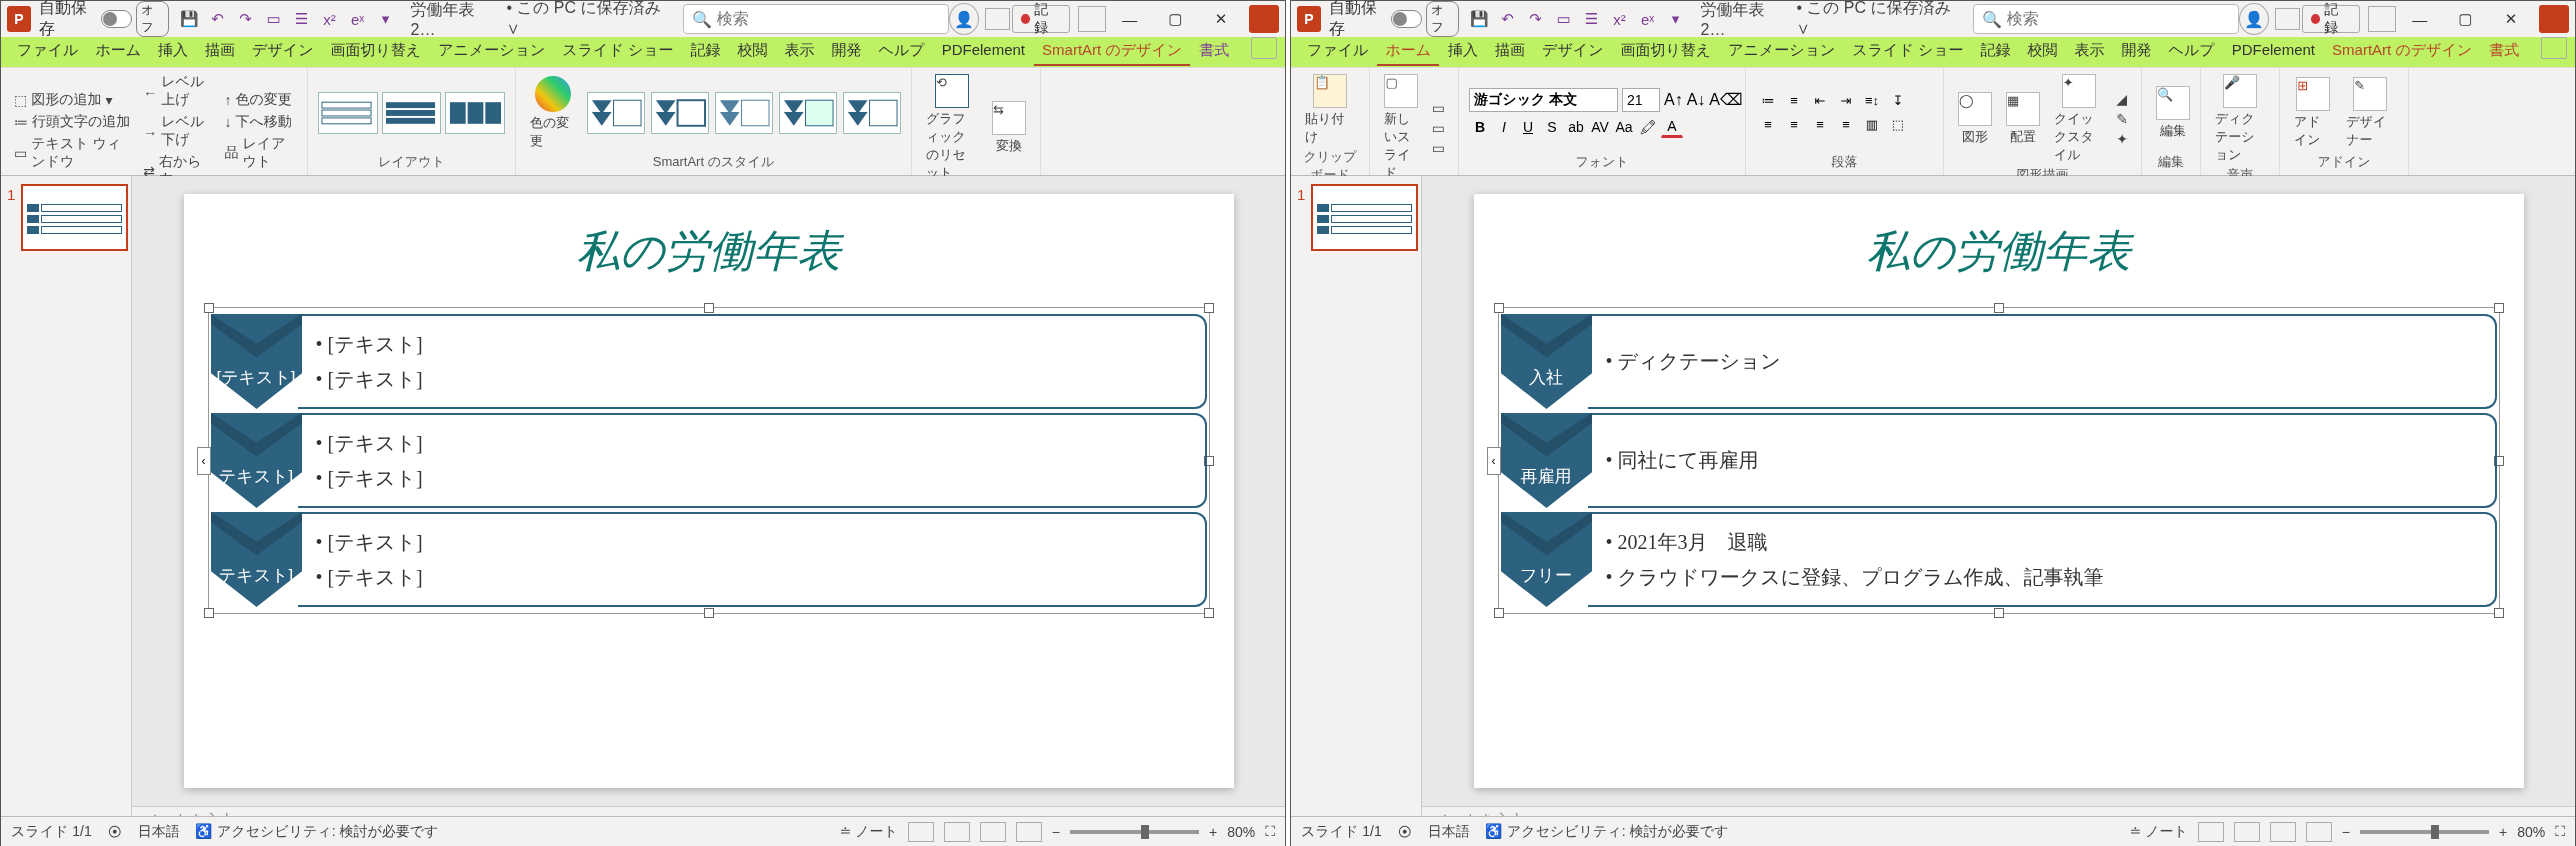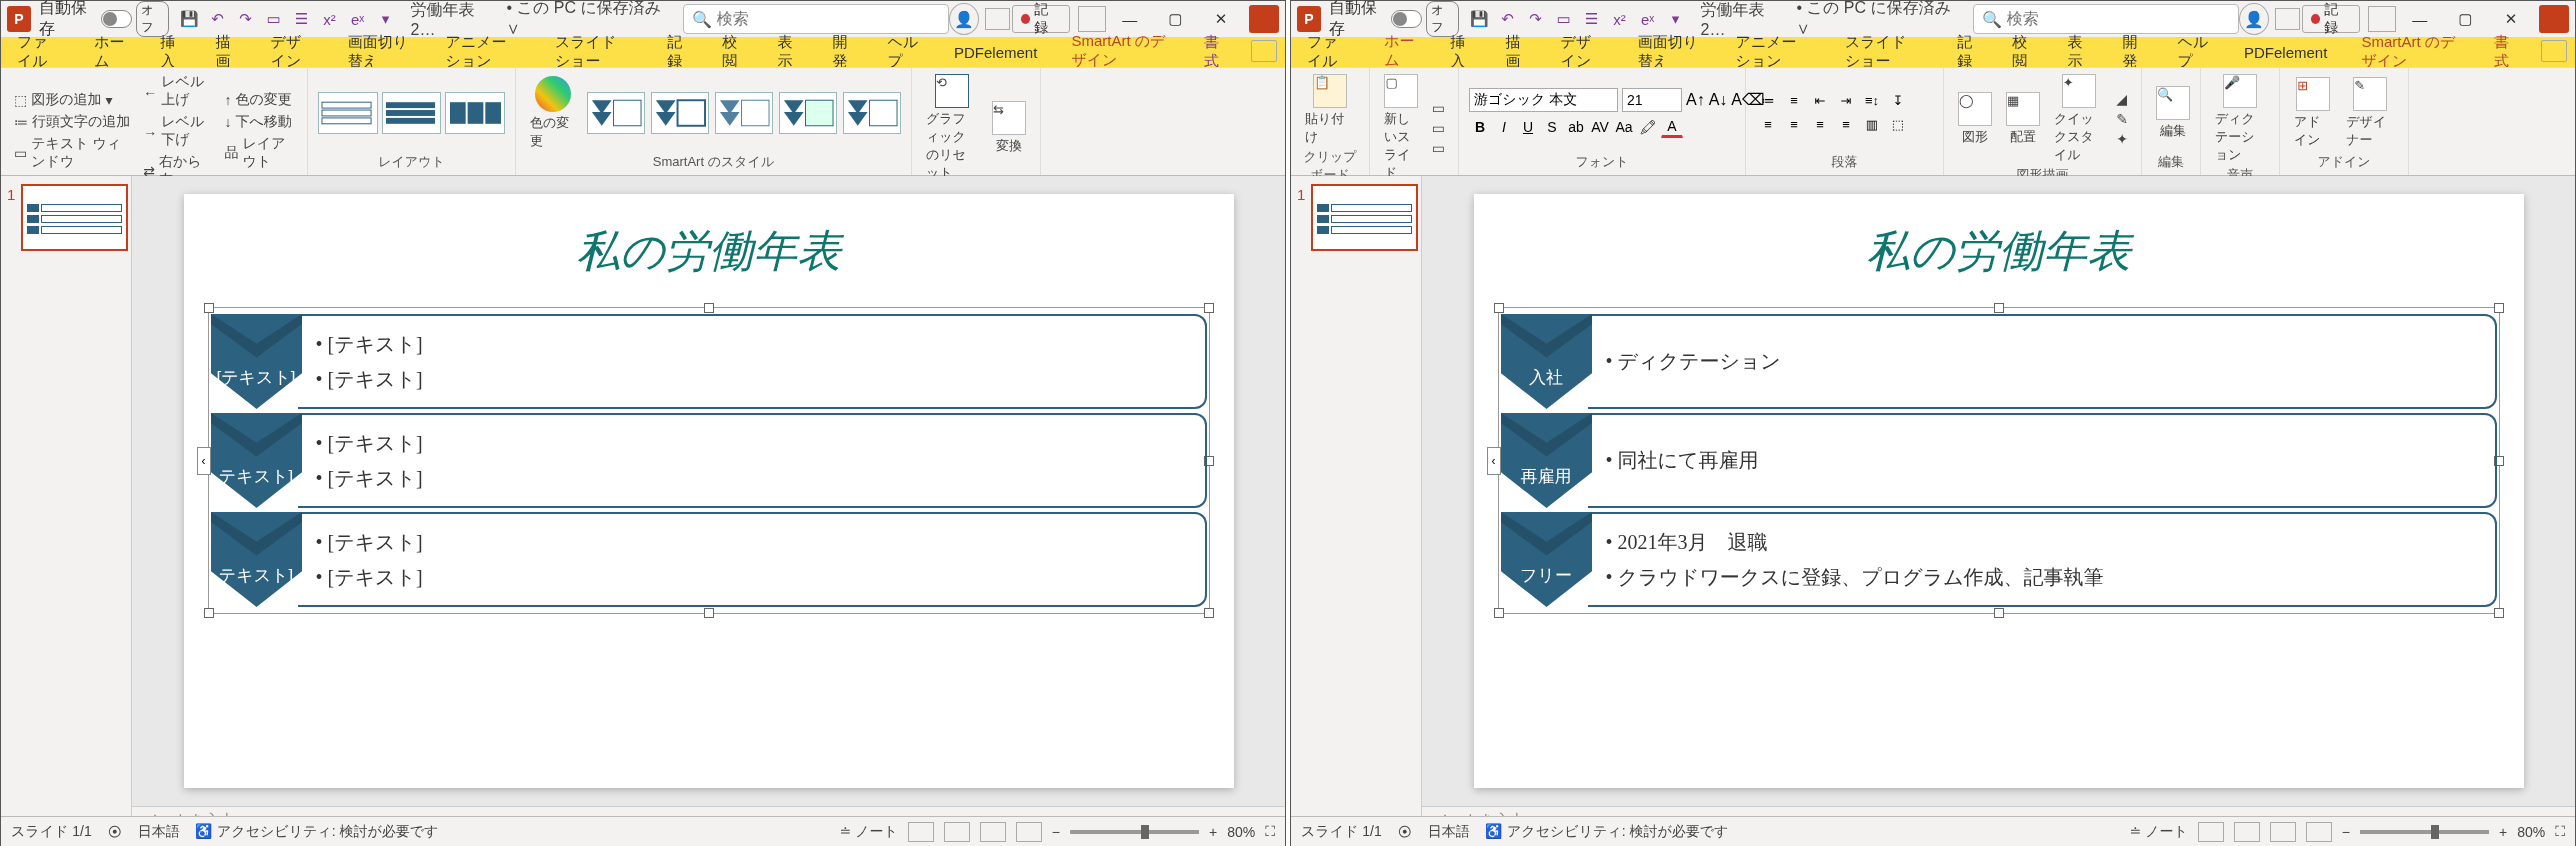--- a/index.html
+++ b/index.html
@@ -14,21 +14,21 @@
 .qat .ic{width:22px;height:22px;display:flex;align-items:center;justify-content:center;color:#7d3c98;font-size:15px;}
 .titlebar .docname{margin-left:14px;color:#444;}
 .titlebar .search{margin-left:18px;display:flex;align-items:center;border:1px solid #bbb;border-radius:4px;height:30px;width:287px;padding:0 8px;background:#fff;color:#777;}
 .titlebar .spacer{flex:1;}
 .titlebar .wbtns{display:flex;align-items:center;gap:2px;}
 .titlebar .wbtn{width:46px;height:32px;display:flex;align-items:center;justify-content:center;color:#333;font-size:15px;}
 .titlebar .usericon{width:32px;height:32px;border:1px solid #aaa;border-radius:50%;display:flex;align-items:center;justify-content:center;margin-right:6px;}
 .titlebar .recbtn{border:1px solid #aaa;border-radius:3px;height:28px;padding:0 8px;display:flex;align-items:center;gap:4px;margin-right:6px;font-size:14px;}
 .titlebar .recdot{width:10px;height:10px;border-radius:50%;background:#d13438;}
 .titlebar .redbox{width:32px;height:28px;background:#c43e1c;border-radius:3px;margin-left:4px;}
-.tabs{height:30px;display:flex;align-items:center;padding:0 8px;gap:18px;font-size:15px;background:#fde047;}
+.tabs{height:30px;display:flex;align-items:flex-start;padding:0 8px;gap:1px;font-size:15px;background:#bef264;}
 .tabs .tab{padding:4px 8px;color:#333;cursor:pointer;}
 .tabs .tab.active{color:#b7472a;border-bottom:2px solid #b7472a;}
 .tabs .tab.purple{color:#7d3c98;}
 .tabs .rightbtns{margin-left:auto;display:flex;gap:6px;align-items:center;padding-bottom:3px;}
 .tabs .sq{width:26px;height:22px;border:1px solid #aaa;border-radius:2px;}
 .ribbon{height:109px;border-top:1px solid #ddd;border-bottom:1px solid #bbb;background:#f3f2f1;display:flex;}
 .ribbongroup{border-right:1px solid #ddd;padding:4px 10px;display:flex;flex-direction:column;justify-content:space-between;}
 .grouplabel{font-size:13px;color:#555;text-align:center;}
 .ribbonbody{flex:1;display:flex;align-items:center;gap:6px;}
 .ribbtn{display:flex;flex-direction:column;align-items:center;gap:2px;font-size:13px;color:#444;padding:2px 4px;}
@@ -60,22 +60,22 @@
 .box .line::before{content:"• ";}
 .expbtn{position:absolute;left:-12px;top:50%;transform:translateY(-50%);width:14px;height:28px;border:1px solid #888;background:#fff;font-size:12px;display:flex;align-items:center;justify-content:center;}
 .noteprompt{height:30px;padding:4px 12px;font-size:15px;color:#888;background:#f3f2f1;border-top:1px solid #ccc;}
 .statusbar{height:30px;background:#f3f2f1;border-top:1px solid #bbb;display:flex;align-items:center;padding:0 10px;font-size:14px;color:#444;gap:16px;}
 .statusbar .sright{margin-left:auto;display:flex;align-items:center;gap:10px;}
 .statusbar .vbtn{width:26px;height:20px;border:1px solid #aaa;}
 .zoomslider{width:129px;height:4px;background:#999;position:relative;}
 .zoomslider::after{content:"";position:absolute;left:55%;top:-5px;width:8px;height:14px;background:#666;}
 .fontsection{display:flex;flex-direction:column;gap:4px;}
 .fontrow{display:flex;gap:4px;align-items:center;}
-.fontname{width:149px;height:24px;border:1px solid #aaa;background:#fff;font-size:14px;padding:0 4px;display:flex;align-items:center;}
-.fontsize{width:60px;height:24px;border:1px solid #aaa;background:#fff;font-size:14px;padding:0 4px;display:flex;align-items:center;}
+.fontname{width:149px;height:24px;border:1px solid #aaa;background:#fff;font-size:14px;padding:0 4px;display:flex;align-items:center;font-weight:bold;}
+.fontsize{width:38px;height:24px;border:1px solid #aaa;background:#fff;font-size:14px;padding:0 4px;display:flex;align-items:center;}
 .fmtbtns{display:flex;gap:2px;}
 .fmtbtns span{width:22px;height:22px;display:flex;align-items:center;justify-content:center;font-size:14px;border:1px solid transparent;}
 .parabtns{display:flex;flex-wrap:wrap;width:158px;gap:2px;}
 .parabtns span{width:24px;height:22px;display:flex;align-items:center;justify-content:center;font-size:13px;}
 </style>
 </head>
 <body>
 
 <div class="window">
   <div class="titlebar">

